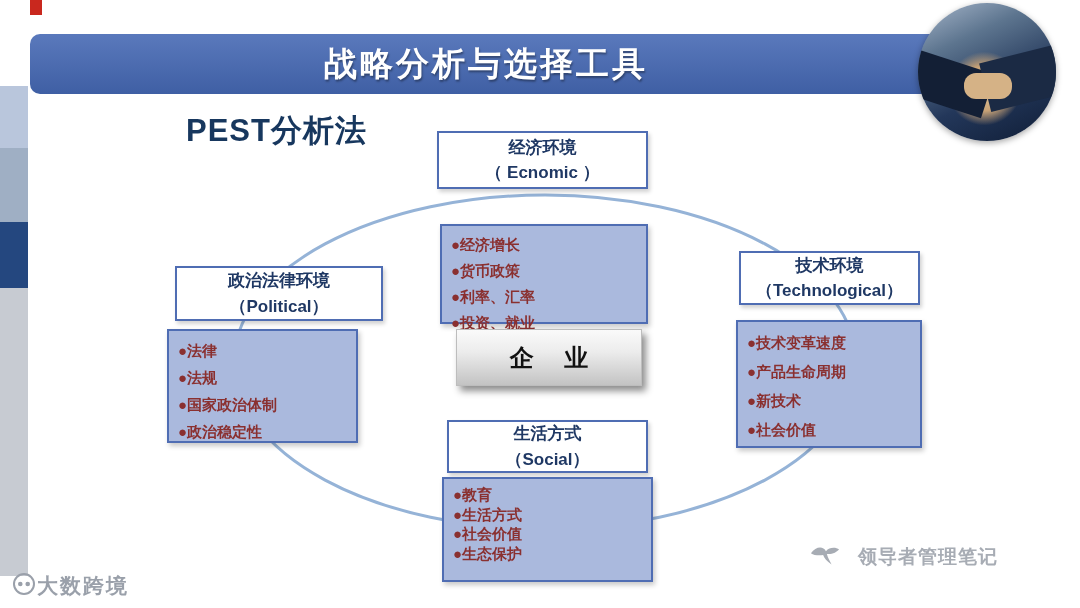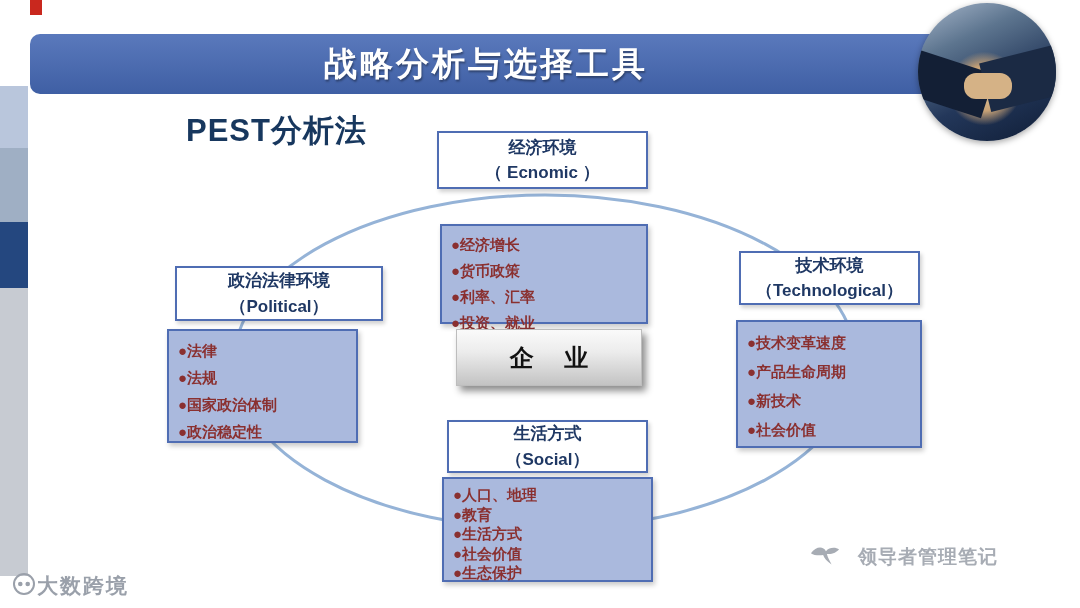--- a/index.html
+++ b/index.html
@@ -127,21 +127,20 @@
       <div class="list-item">●产品生命周期</div>
       <div class="list-item">●新技术</div>
       <div class="list-item">●社会价值</div>
     </div>
 
   <div class="qheader social-header">
     <div>生活方式</div>
     <div>（Social）</div>
   </div>
   <div class="qlist social-list">
-      <div class="list-item">●人口、地理</div>
       <div class="list-item">●教育</div>
       <div class="list-item">●生活方式</div>
       <div class="list-item">●社会价值</div>
       <div class="list-item">●生态保护</div>
     </div>
 
   <div class="center-box">
     <span>企  业</span>
   </div>
 

